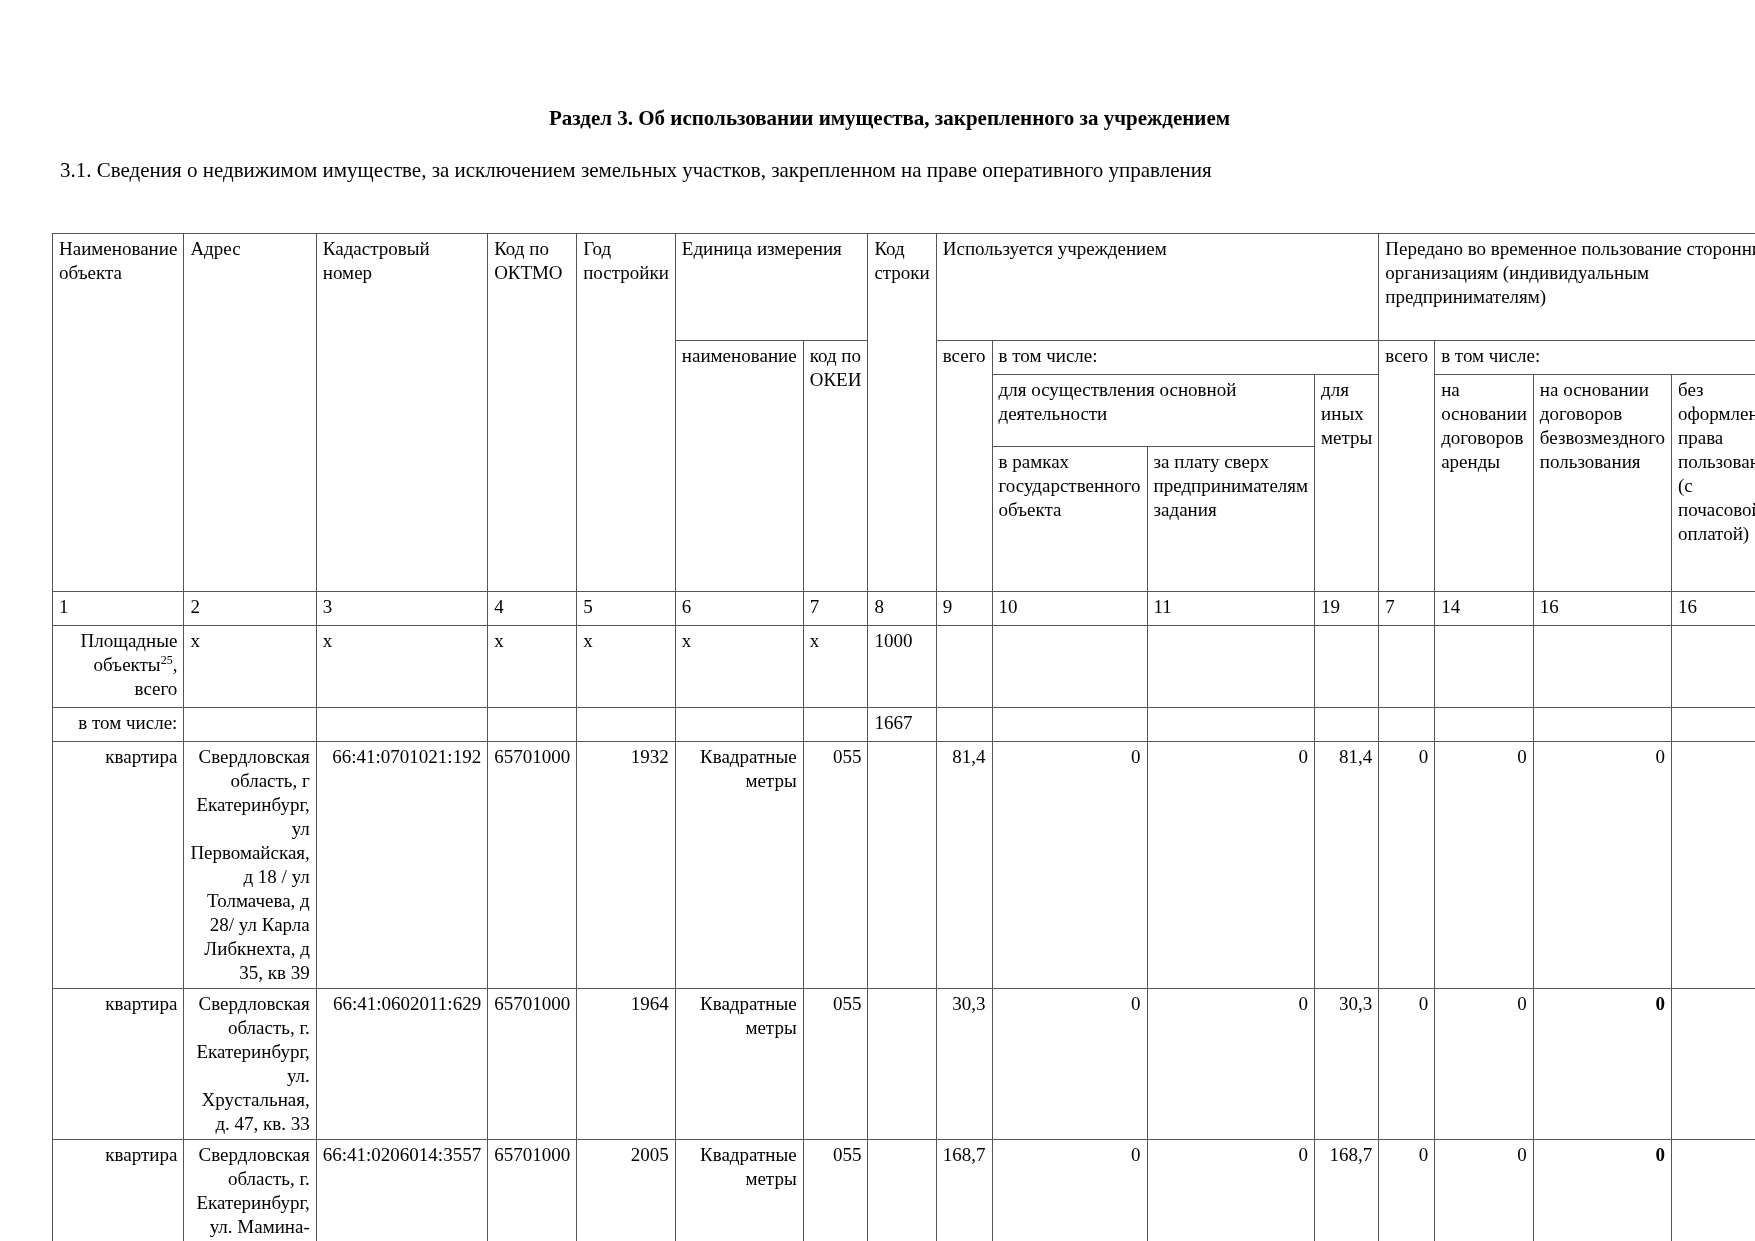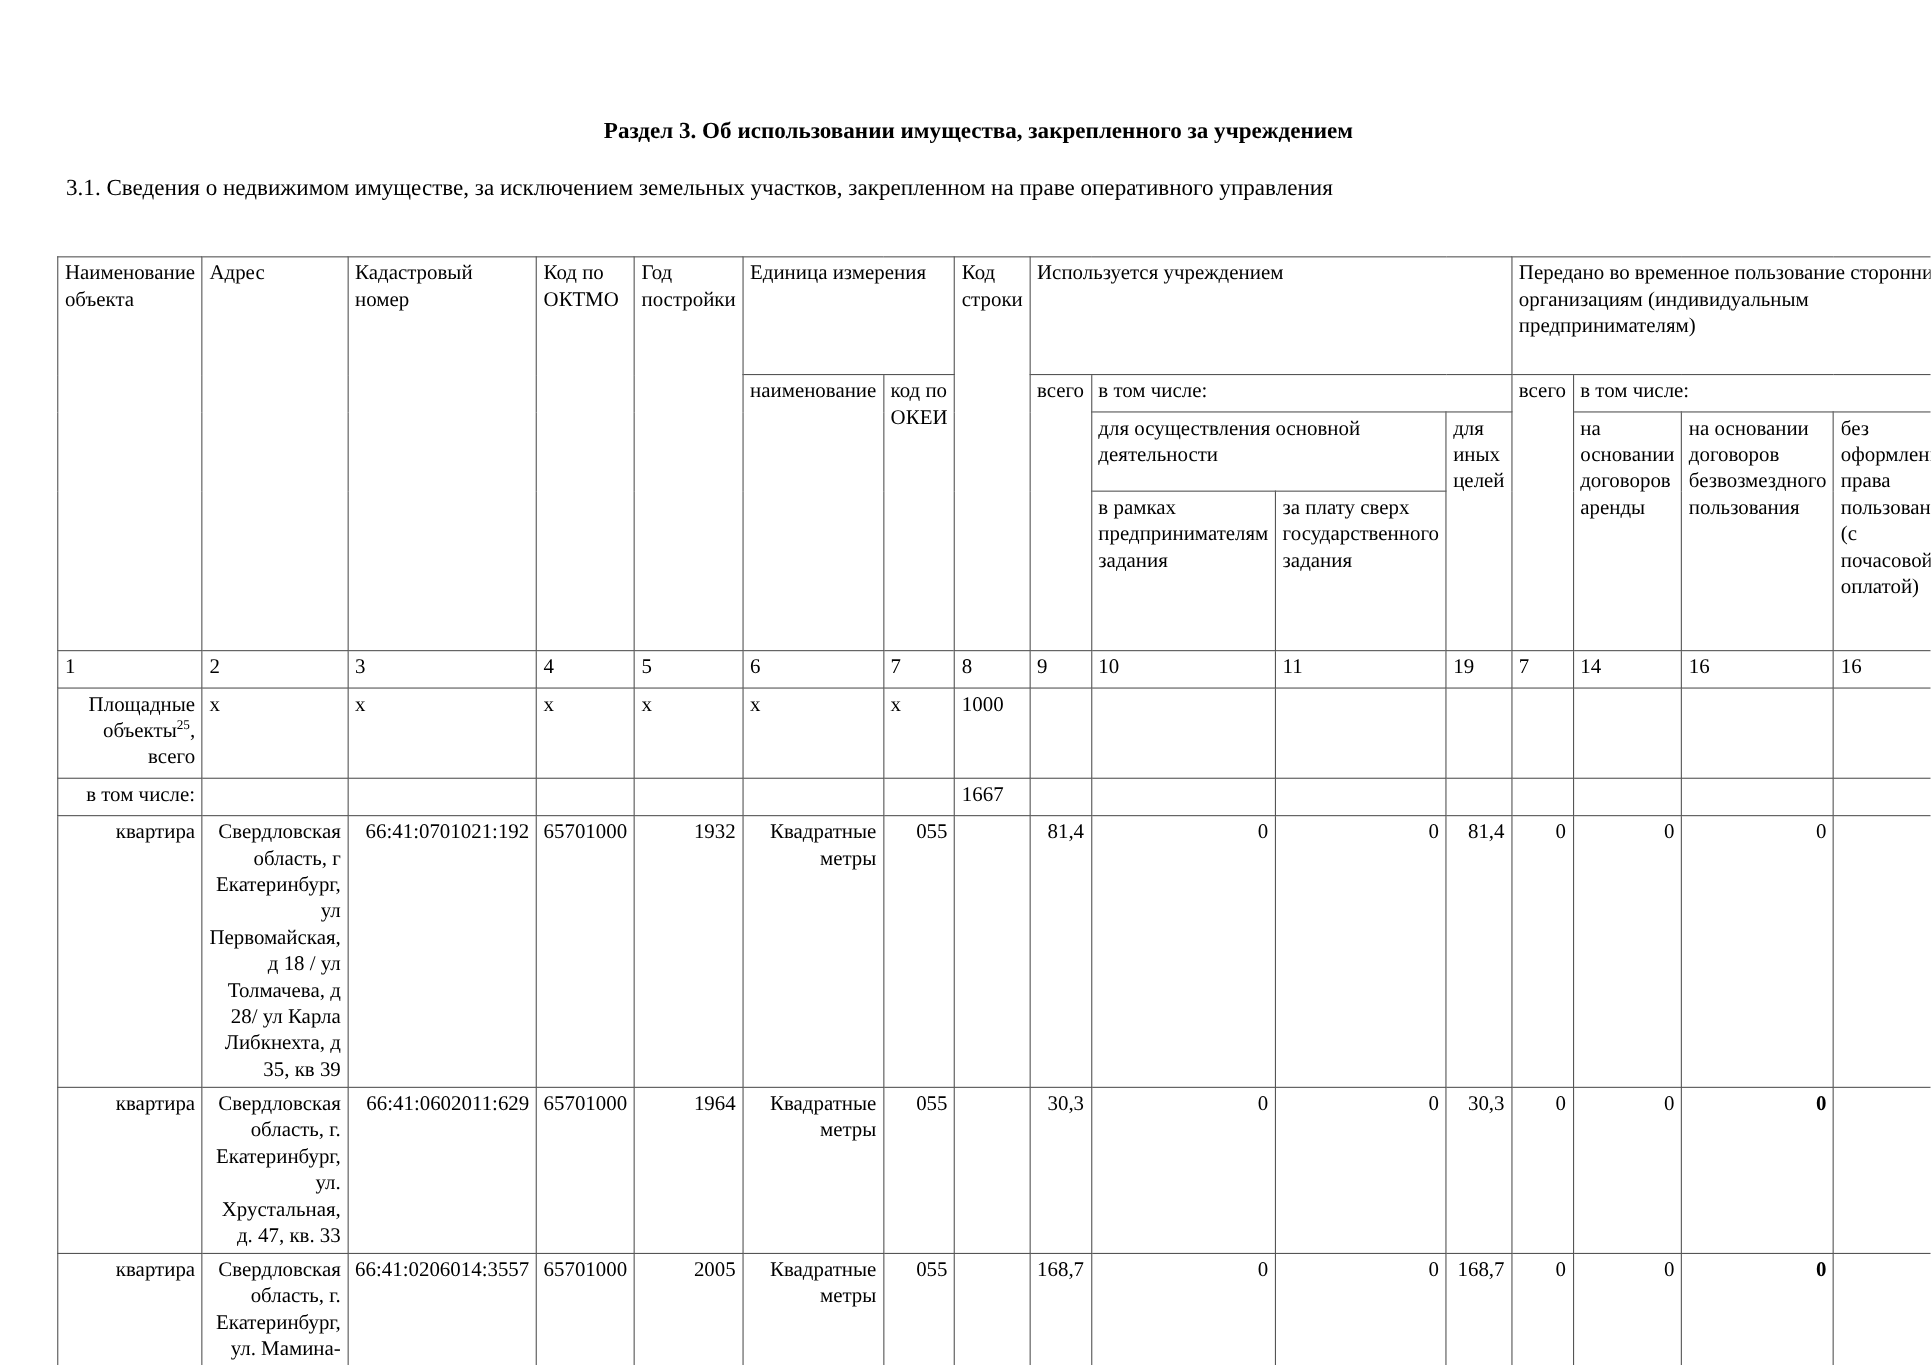--- a/index.html
+++ b/index.html
@@ -54,28 +54,28 @@
   <tr style="height:34px">
     <td rowspan="3" class="c">наименование</td>
     <td rowspan="3" class="c">код по ОКЕИ</td>
     <td rowspan="3" class="c">всего</td>
     <td colspan="3" class="c">в том числе:</td>
     <td rowspan="3" class="c">всего</td>
     <td colspan="3" class="c">в том числе:</td>
   </tr>
   <tr style="height:72px">
     <td colspan="2" class="c">для осуществления основной деятельности</td>
-    <td rowspan="2" class="c">для иных целей</td>
+    <td rowspan="2" class="c">для иных метры</td>
     <td rowspan="2" class="c">на основании договоров аренды</td>
     <td rowspan="2" class="c">на основании договоров безвозмездного пользования</td>
     <td rowspan="2" class="c">без оформления права пользования (с почасовой оплатой)</td>
   </tr>
   <tr style="height:145px">
-    <td class="c">в рамках предпринимателям задания</td>
-    <td class="c">за плату сверх государственного задания</td>
+    <td class="c">в рамках государственного объекта</td>
+    <td class="c">за плату сверх предпринимателям задания</td>
   </tr>
 
   <tr style="height:34px">
     <td class="c">1</td>
     <td class="c">2</td>
     <td class="c">3</td>
     <td class="c">4</td>
     <td class="c">5</td>
     <td class="c">6</td>
     <td class="c">7</td>

